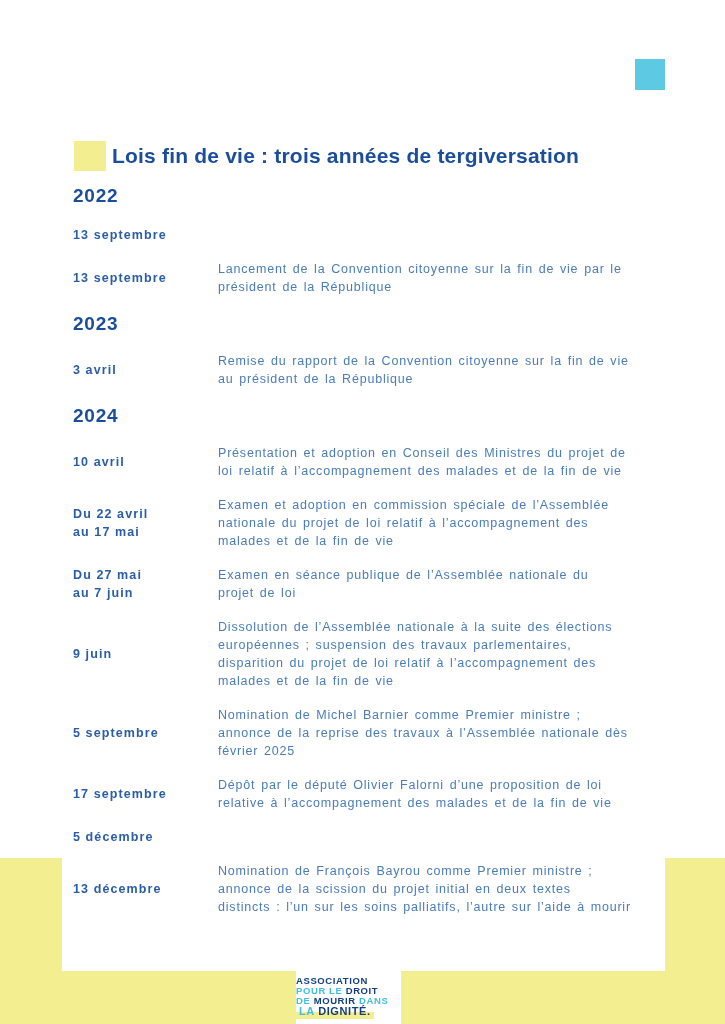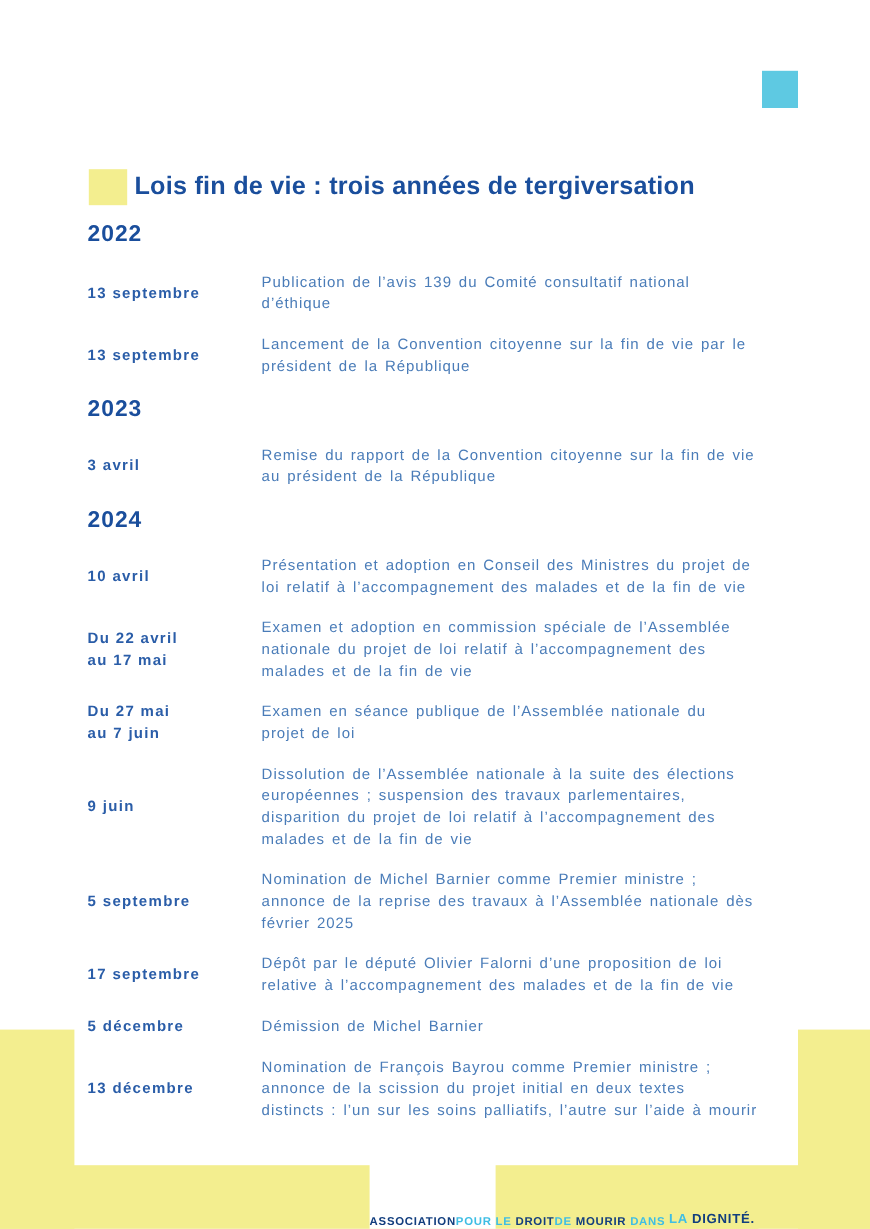--- a/index.html
+++ b/index.html
@@ -59,23 +59,23 @@
   }
 
   
   .band{position:absolute;background:var(--yellow);}
   .band-left{left:0;top:858px;width:62px;height:166px;}
   .band-right{left:665px;top:858px;width:60px;height:166px;}
   .band-bottom{left:0;top:971px;width:725px;height:53px;}
 
   
   .logo-box{
-    position:absolute;left:308px;top:968px;width:105px;height:56px;
+    position:absolute;left:296px;top:968px;width:105px;height:56px;
     background:#ffffff;
-    display:flex;align-items:flex-end;
+    display:flex;flex-direction:column;align-items:flex-start;
     padding-top:8px;box-sizing:border-box;
     z-index:2;
   }
   .logo-line{
     font-size:9.5px;font-weight:bold;letter-spacing:0.6px;line-height:10px;
     white-space:nowrap;
   }
   .logo-line.highlight{
     background:linear-gradient(180deg, transparent 45%, var(--yellow) 45%);
     padding:0 3px 2px 3px;
@@ -92,22 +92,20 @@
   <div class="title-row">
     <div class="title-square"></div>
     <div class="page-title">Lois fin de vie : trois années de tergiversation</div>
   </div>
 
   <div class="timeline">
       <div class="timeline-section">
         <div class="year-heading">2022</div>
         <div class="entry">
           <div class="entry-date">13 septembre</div>
-          <div class="entry-text">Publication de l’avis 139 du Comité consultatif national
-d’éthique</div>
         </div>
         <div class="entry">
           <div class="entry-date">13 septembre</div>
           <div class="entry-text">Lancement de la Convention citoyenne sur la fin de vie par le
 président de la République</div>
         </div>
       </div>
       <div class="timeline-section">
         <div class="year-heading">2023</div>
         <div class="entry">
@@ -149,21 +147,20 @@
 annonce de la reprise des travaux à l’Assemblée nationale dès
 février 2025</div>
         </div>
         <div class="entry">
           <div class="entry-date">17 septembre</div>
           <div class="entry-text">Dépôt par le député Olivier Falorni d’une proposition de loi
 relative à l’accompagnement des malades et de la fin de vie</div>
         </div>
         <div class="entry">
           <div class="entry-date">5 décembre</div>
-          <div class="entry-text">Démission de Michel Barnier</div>
         </div>
         <div class="entry">
           <div class="entry-date">13 décembre</div>
           <div class="entry-text">Nomination de François Bayrou comme Premier ministre ;
 annonce de la scission du projet initial en deux textes
 distincts : l’un sur les soins palliatifs, l’autre sur l’aide à mourir</div>
         </div>
       </div>
     </div>
 

